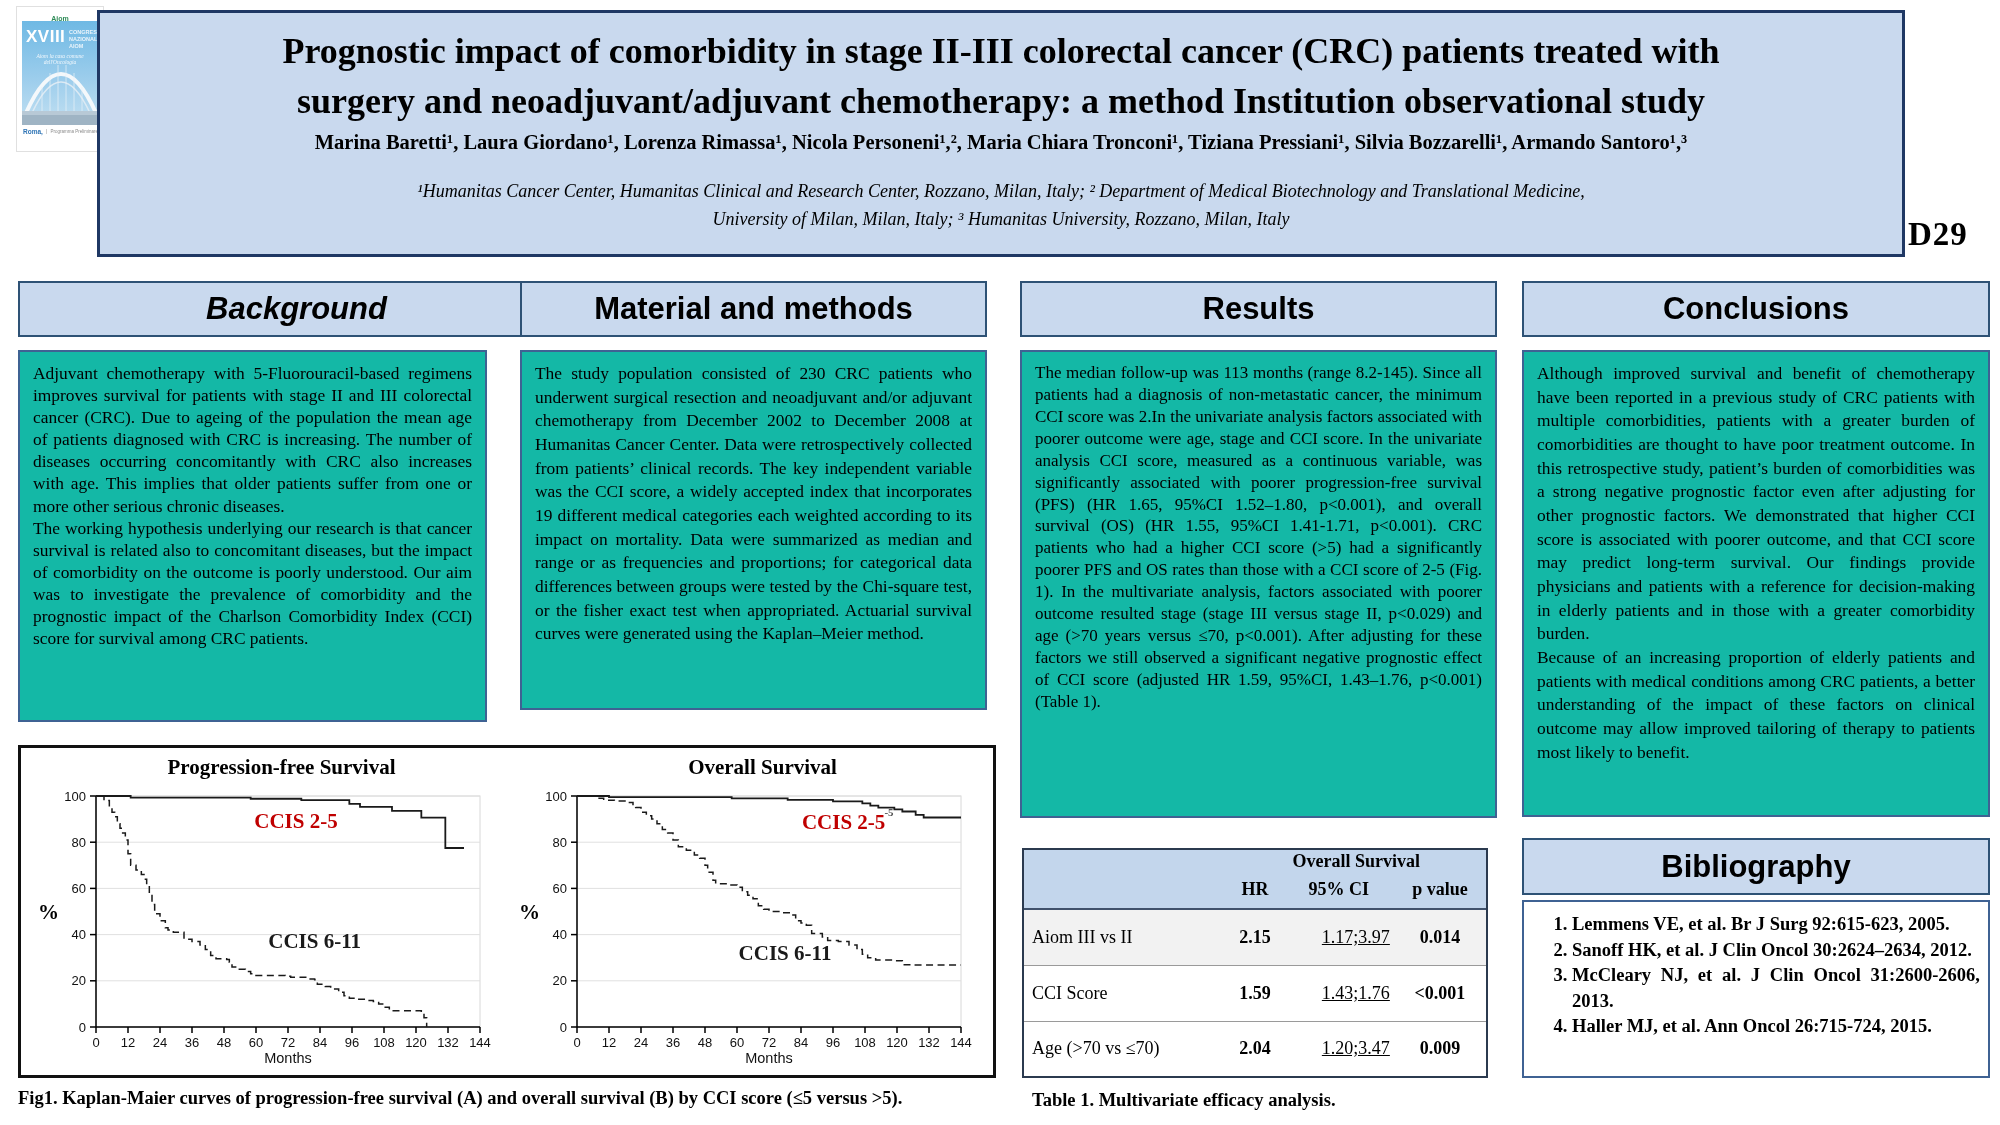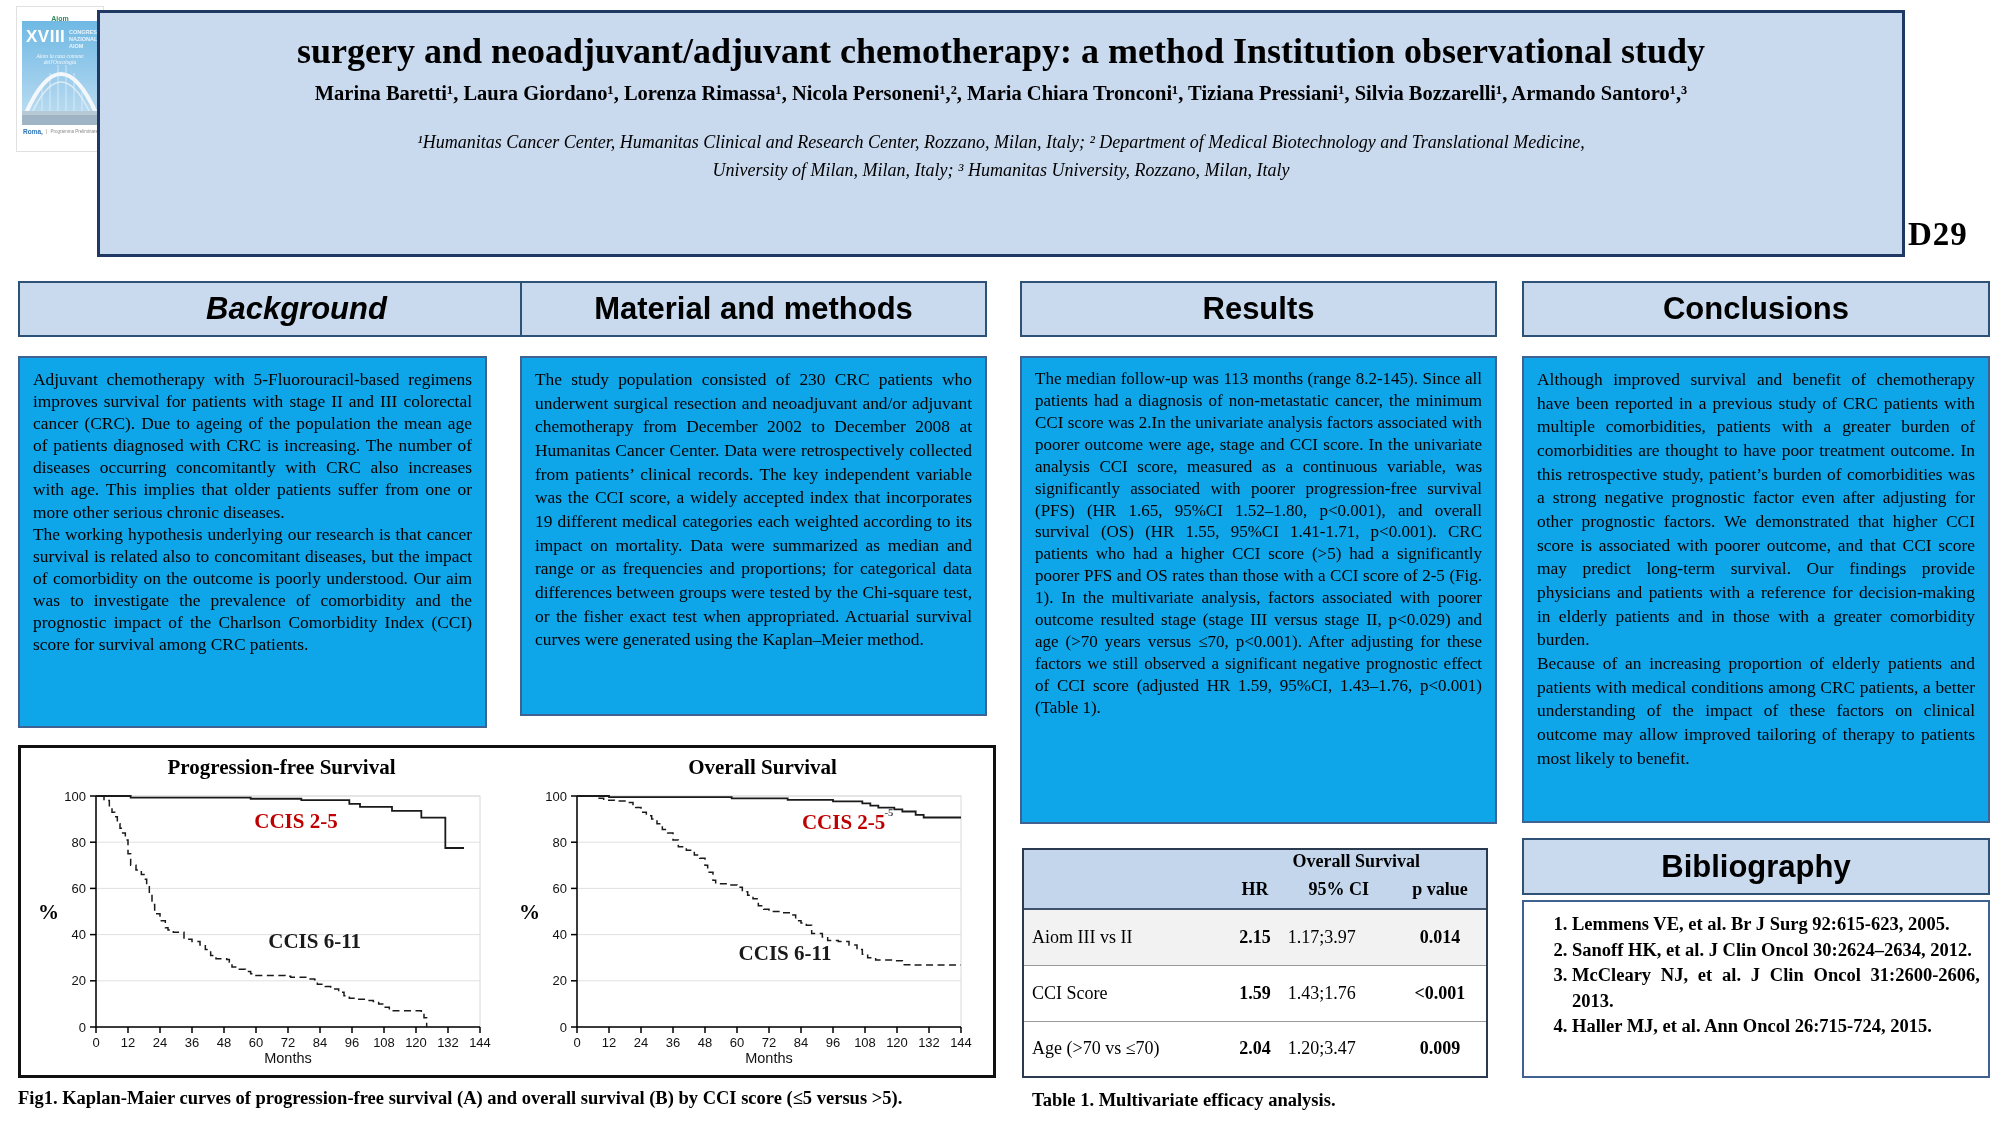--- a/index.html
+++ b/index.html
@@ -34,22 +34,22 @@
   .sec-head{position:absolute;height:56px;background:#c9d9ee;border:2px solid #2e5275;box-sizing:border-box;
             display:flex;align-items:center;justify-content:center;
             font-family:"Liberation Sans",sans-serif;font-weight:bold;font-size:31px;}
   #head-bg{left:18px;top:281px;width:557px;font-style:italic;}
   #head-mm{left:520px;top:281px;width:467px;}
   #head-res{left:1020px;top:281px;width:477px;}
   #head-con{left:1522px;top:281px;width:468px;}
   #head-bib{left:1522px;top:838px;width:468px;height:57px;}
 
   
-  .tbox{position:absolute;background:#0ea5e9;border:2px solid #3f6293;box-sizing:border-box;
-        padding:10px 13px;font-size:17.4px;text-align:justify;line-height:1.32;white-space:pre-line;margin-top:6px;}
+  .tbox{position:absolute;background:#14b8a6;border:2px solid #3f6293;box-sizing:border-box;
+        padding:10px 13px;font-size:17.4px;text-align:justify;line-height:1.32;white-space:pre-line;}
   #box-bg{left:18px;top:350px;width:469px;height:372px;line-height:1.27;}
   #box-mm{left:520px;top:350px;width:467px;height:360px;line-height:1.36;}
   #box-res{left:1020px;top:350px;width:477px;height:468px;font-size:17px;line-height:1.29;}
   #box-con{left:1522px;top:350px;width:468px;height:467px;line-height:1.36;}
 
   
   .bib-box{position:absolute;left:1522px;top:900px;width:468px;height:178px;background:#fff;
            border:2px solid #3f6293;box-sizing:border-box;padding:10px 8px 8px 2px;}
   .bib-box ol{margin:0;padding-left:46px;font-size:18.5px;line-height:1.38;text-align:justify;font-weight:bold;}
 
@@ -69,21 +69,21 @@
            box-sizing:border-box;background:#fff;}
   table.mva{width:100%;height:100%;border-collapse:collapse;font-size:18px;}
   table.mva th{font-weight:bold;}
   .th-group{background:#c3d6ec;text-align:center;font-size:18px;padding-top:6px;}
   .th-cols{background:#c3d6ec;border-bottom:2px solid #40516b;}
   .th-cols th{padding:6px 4px 8px;text-align:center;}
   .th-cols th.first{text-align:left;}
   td{padding:6px 4px;}
   .row-label{text-align:left;padding-left:8px;}
   .cell-hr,.cell-p{text-align:center;font-weight:bold;}
-  .cell-ci{text-align:left;}
+  .cell-ci{text-align:right;text-decoration:underline;}
   tr.r0 td{background:#f2f2f2;border-bottom:1px solid #9a9a9a;}
   tr.r1 td{border-bottom:1px solid #9a9a9a;}
   .tab-caption{position:absolute;left:1032px;top:1090px;width:470px;font-weight:bold;font-size:18.5px;}
 </style>
 </head>
 <body>
 
 <div class="logo">
   <div class="logo-top">
     <span class="logo-brand">Aiom</span>
@@ -108,20 +108,21 @@
     <div class="logo-tagline">Aiom la casa comune dell'Oncologia</div>
   </div>
   <div class="logo-foot">
     <span class="logo-city">Roma,</span>
     <span class="logo-note">Programma Preliminare</span>
   </div>
 </div>
 
 <div class="banner">
   <div class="title-wrap">
+    <div class="title-line">Prognostic impact of comorbidity in stage II-III colorectal cancer (CRC) patients treated with</div>
     <div class="title-line">surgery and neoadjuvant/adjuvant chemotherapy: a method Institution observational study</div>
   </div>
   <div class="authors">Marina Baretti¹, Laura Giordano¹, Lorenza Rimassa¹, Nicola Personeni¹,², Maria Chiara Tronconi¹, Tiziana Pressiani¹, Silvia Bozzarelli¹, Armando Santoro¹,³</div>
   <div class="affil">¹Humanitas Cancer Center, Humanitas Clinical and Research Center, Rozzano, Milan, Italy; ² Department of Medical Biotechnology and Translational Medicine,
 University of Milan, Milan, Italy; ³ Humanitas University, Rozzano, Milan, Italy</div>
 </div>
 <div class="poster-code">D29</div>
 
 <div class="sec-head" id="head-bg">Background</div>
 <div class="sec-head" id="head-mm">Material and methods</div>

